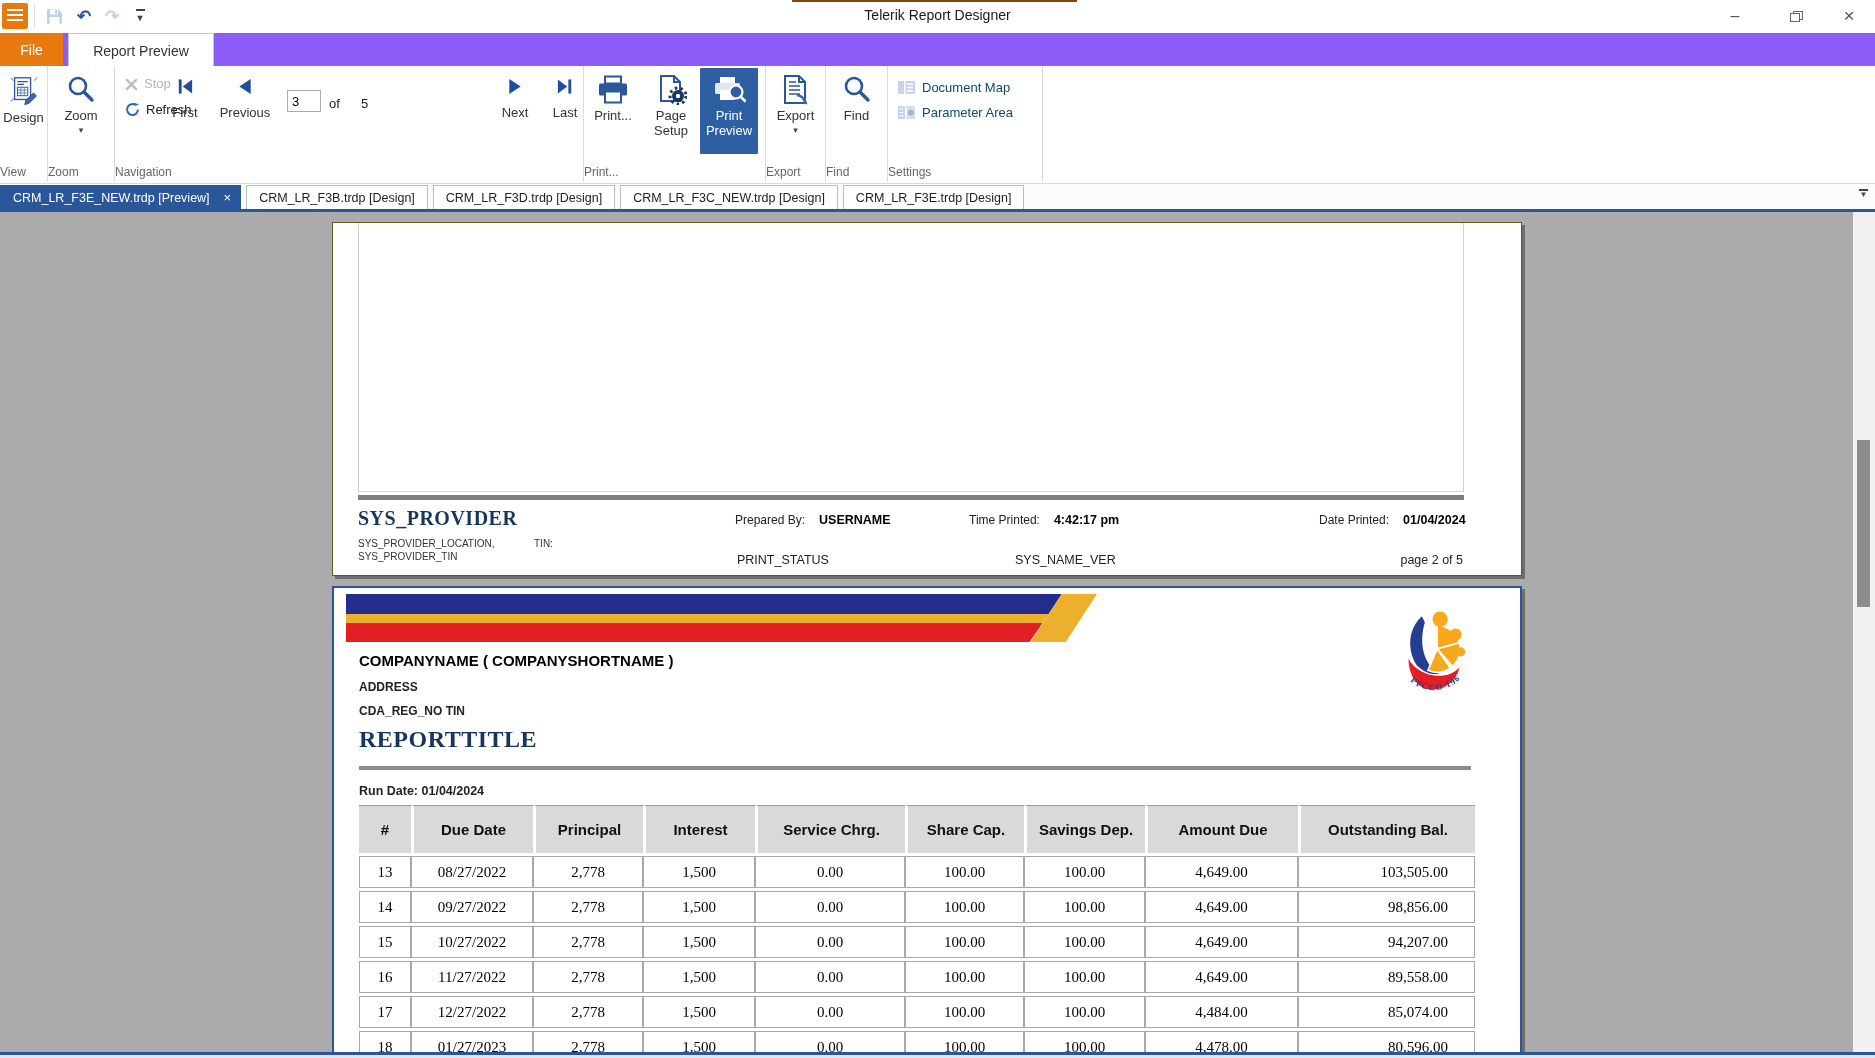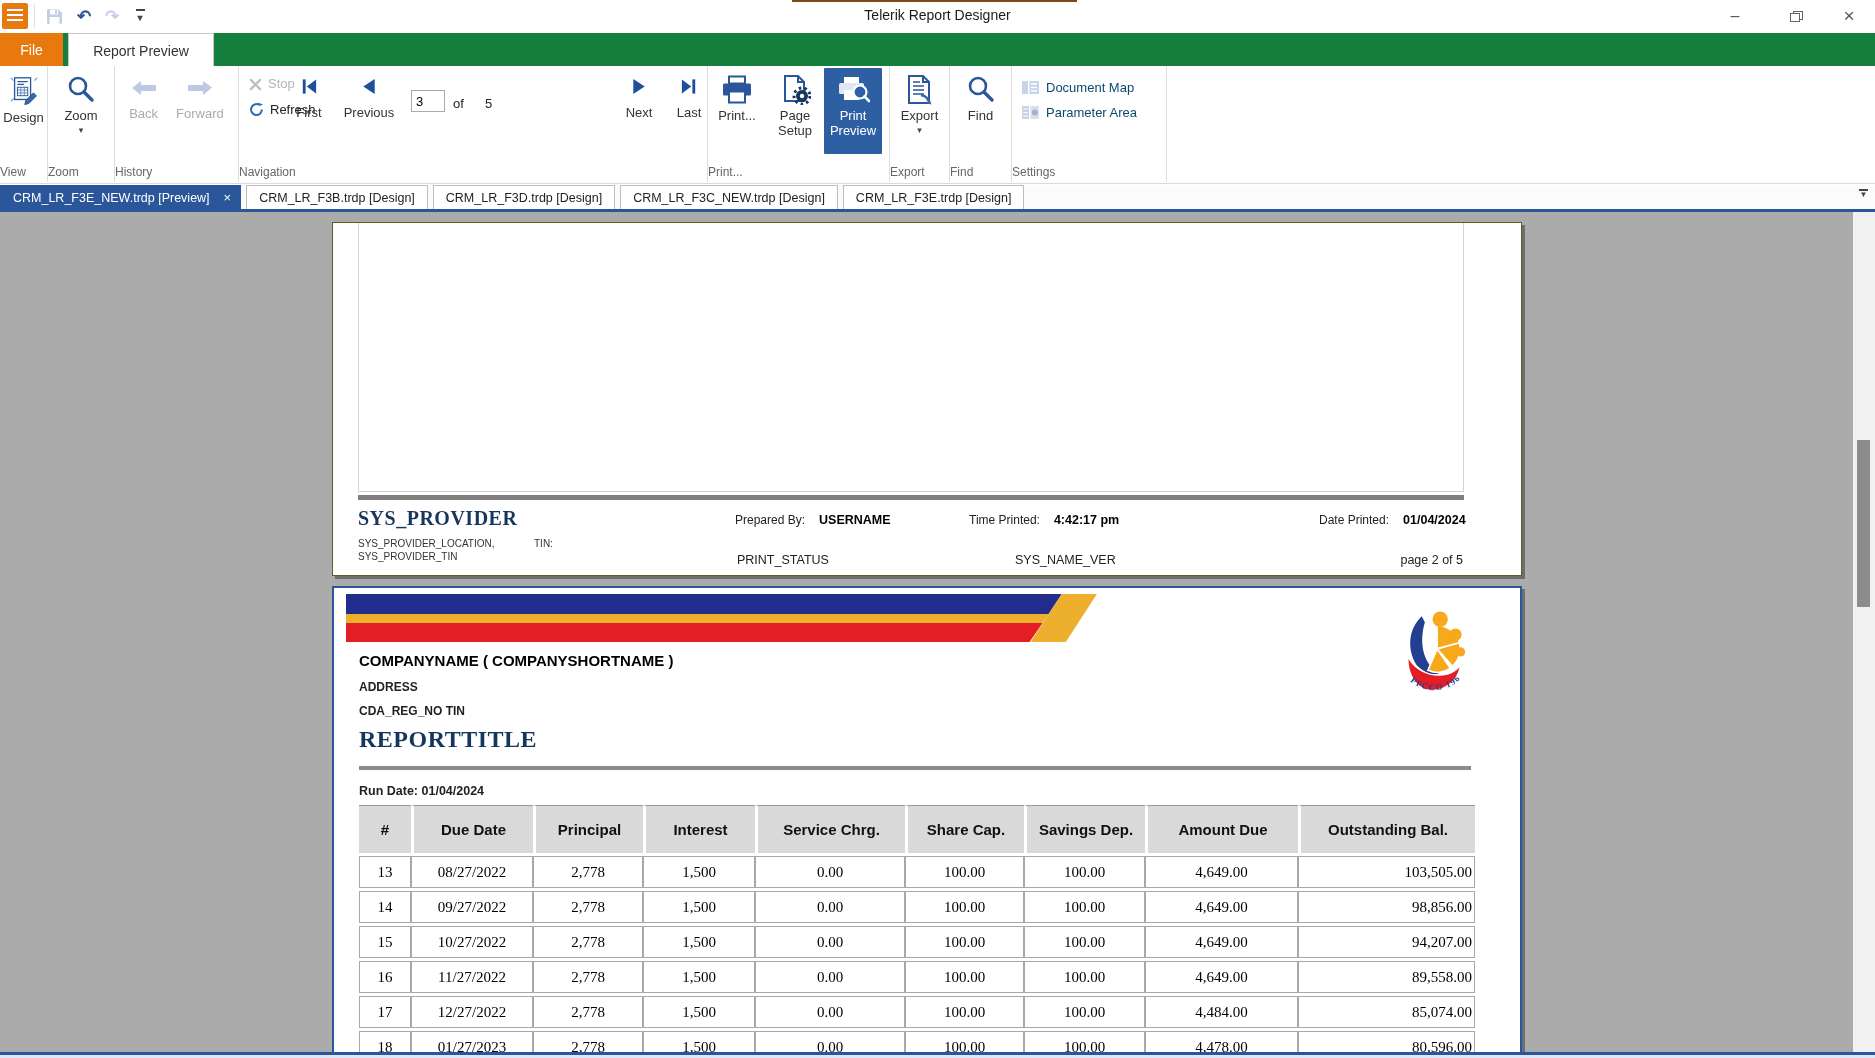--- a/index.html
+++ b/index.html
@@ -21,21 +21,21 @@
   .winbtn{position:absolute;top:4px;width:36px;height:24px;display:flex;align-items:center;justify-content:center;color:#555}
   .winbtn.min{right:122px;font-size:16px}
   .winbtn.max{right:62px}
   .winbtn.close{right:8px;font-size:19px}
   .restore-glyph{position:relative;width:11px;height:10px}
   .restore-glyph span{position:absolute;border:1px solid #666;background:#fff}
   .restore-glyph .b{left:0;top:2px;width:8px;height:7px}
   .restore-glyph .f{left:3px;top:0;width:8px;height:7px;background:transparent}
 
   
-  .ribbon-tabs{position:absolute;left:0;top:33px;width:1875px;height:33px;background:#15803d}
+  .ribbon-tabs{position:absolute;left:0;top:33px;width:1875px;height:33px;background:#8b5cf6}
   .file-tab{position:absolute;left:0;top:0;width:63px;height:33px;background:#E8790F;color:#fff;
             font-size:14px;display:flex;align-items:center;justify-content:center}
   .rp-tab{position:absolute;left:68px;top:0;width:144px;height:33px;background:#fff;border:1px solid #C9C9C9;border-bottom:none;
           font-size:14px;color:#333;display:flex;align-items:center;justify-content:center}
 
   
   .ribbon{position:absolute;left:0;top:66px;width:1875px;height:117px;background:#fff;border-bottom:1px solid #DADADA;display:flex}
   .rgroup{position:relative;height:116px;border-right:1px solid #DDDDDD;box-sizing:border-box;flex:none}
   .g-view{width:48px}.g-zoom{width:67px}.g-history{width:124px}.g-nav{width:469px}
   .g-print{width:182px}.g-export{width:60px}.g-find{width:62px}.g-settings{width:155px}
@@ -108,21 +108,21 @@
   .rtitle{position:absolute;left:25px;top:138px;font-family:"Liberation Serif",serif;font-weight:bold;
           font-size:24px;color:#17365D;letter-spacing:.5px}
   .rrule{position:absolute;left:25px;top:178px;width:1112px;height:4px;background:#8C8C8C}
   .rundate{position:absolute;left:25px;top:196px;font-size:12.5px;font-weight:bold}
   table.amort{position:absolute;left:25px;top:214px;width:1116px;border-collapse:separate;border-spacing:0 3px;table-layout:fixed}
   table.amort th{background:#D9D9D9;height:47px;font-size:15px;font-weight:bold;color:#111;
                  border-top:1px solid #9A9A9A;text-align:center;padding:0 2px}
   table.amort th + th{border-left:3px solid #fff}
   table.amort td{background:#fff;border:1px solid #A8A8A8;height:30px;text-align:center;
                  font-family:"Liberation Serif",serif;font-size:15px;color:#000;padding:0 2px}
-  table.amort td:last-child{text-align:right;padding-right:2px}
+  table.amort td:last-child{text-align:right;padding-right:26px}
 
   .bottom-line{position:absolute;left:0;top:1052px;width:1875px;height:3px;background:#2B579A}
   .bottom-strip{position:absolute;left:0;top:1055px;width:1875px;height:3px;background:#DDE7F5}
 </style>
 </head>
 <body>
 
 <div class="titlebar">
   <div class="app-icon">
     <i style="top:6px"></i>
@@ -183,37 +183,20 @@
       <svg width="30" height="30" viewBox="0 0 30 30">
         <circle cx="12" cy="11" r="8" fill="none" stroke="#2B579A" stroke-width="2.6"></circle>
         <path d="M18 17l8 8" stroke="#2B579A" stroke-width="3.4" stroke-linecap="round"></path>
       </svg>
       <span class="lbl">Zoom</span>
       <span class="caret">▾</span>
     </div>
     <div class="glabel">Zoom</div>
   </div>
 
-  <div class="rgroup g-history">
-    <div class="hrow">
-      <div class="hbtn">
-        <svg width="26" height="16" viewBox="0 0 26 16">
-          <path d="M10 1v4h15v6H10v4L1 8z" fill="#BCC9E2"></path>
-        </svg>
-        <span>Back</span>
-      </div>
-      <div class="hbtn">
-        <svg width="26" height="16" viewBox="0 0 26 16">
-          <path d="M16 1v4H1v6h15v4l9-7.5z" fill="#BCC9E2"></path>
-        </svg>
-        <span>Forward</span>
-      </div>
-    </div>
-    <div class="glabel">History</div>
-  </div>
 
   <div class="rgroup g-nav">
     <div class="nav-sm nav-stop">
       <svg width="13" height="13" viewBox="0 0 14 14">
         <path d="M2 2l10 10M12 2L2 12" stroke="#BDBDBD" stroke-width="2.4" stroke-linecap="round"></path>
       </svg>
       <span>Stop</span>
     </div>
     <div class="nav-sm nav-refresh">
       <svg width="15" height="15" viewBox="0 0 18 18">

